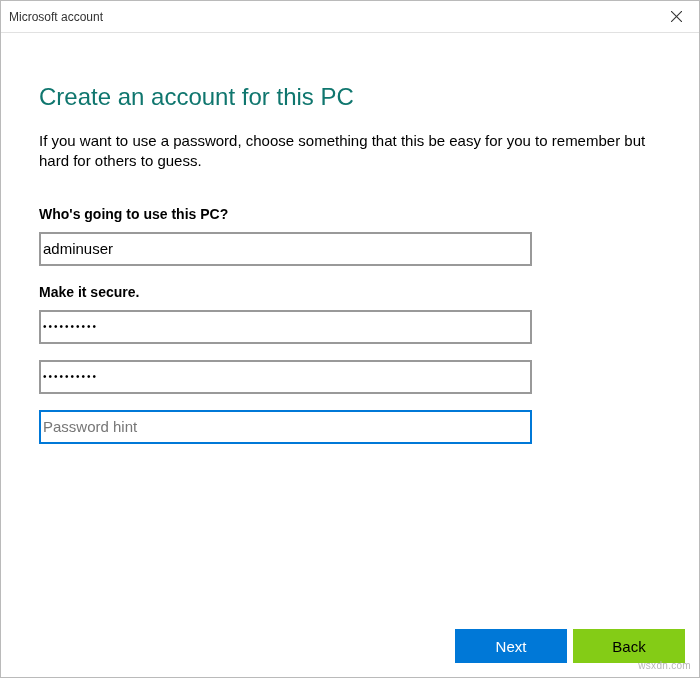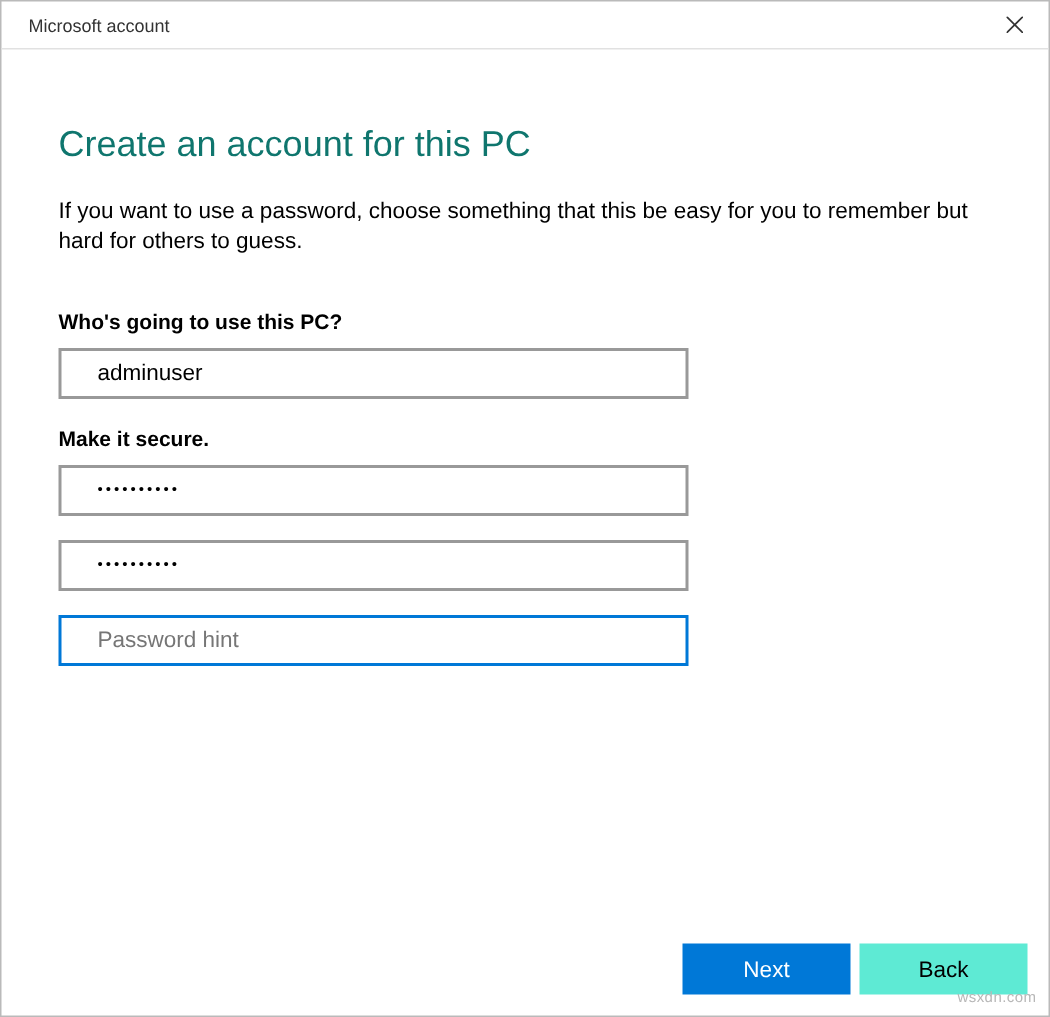--- a/index.html
+++ b/index.html
@@ -15,21 +15,21 @@
       height: 678px;
       border: 1px solid #bababa;
       position: relative;
       background: #fff;
     }
     .titlebar {
       height: 32px;
       display: flex;
       align-items: center;
       justify-content: space-between;
-      padding-left: 18px;
+      padding-left: 8px;
       border-bottom: 1px solid #e1e1e1;
     }
     .titlebar-title {
       font-size: 12px;
       color: #333;
     }
     .close-btn {
       width: 46px;
       height: 32px;
       display: flex;
@@ -57,24 +57,24 @@
       line-height: 1.35;
       margin-bottom: 34px;
     }
     .label {
       font-size: 14px;
       font-weight: 600;
       color: #000;
       margin-bottom: 10px;
     }
     .field {
-      width: 420px;
+      width: 493px;
       height: 34px;
       border: 2px solid #999;
-      padding: 0 24px;
+      padding: 0 2px;
       font-size: 15px;
       font-family: inherit;
       color: #000;
       outline: none;
       display: block;
       margin-bottom: 16px;
       background: #fff;
     }
     .field.focused {
       border: 2px solid #0078d7;
@@ -100,21 +100,21 @@
       height: 34px;
       border: none;
       font-size: 15px;
       font-family: inherit;
       cursor: pointer;
       display: flex;
       align-items: center;
       justify-content: center;
     }
     .btn-primary { background: #0078d7; color: #fff; }
-    .btn-secondary { background: #5eead4; color: #000; }
+    .btn-secondary { background: #84cc16; color: #000; }
     .watermark {
       position: absolute;
       bottom: 6px;
       right: 8px;
       font-size: 10px;
       color: #b7b7b7;
       pointer-events: none;
       letter-spacing: 0.3px;
     }
   </style>

